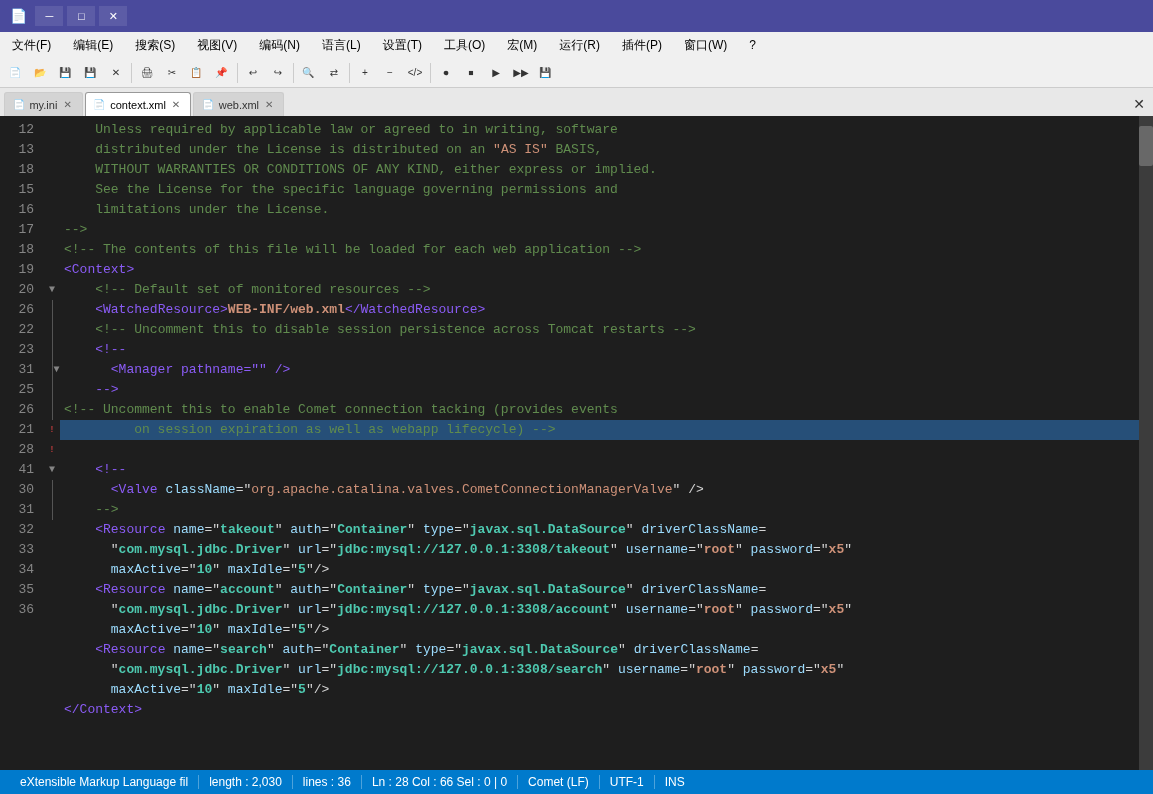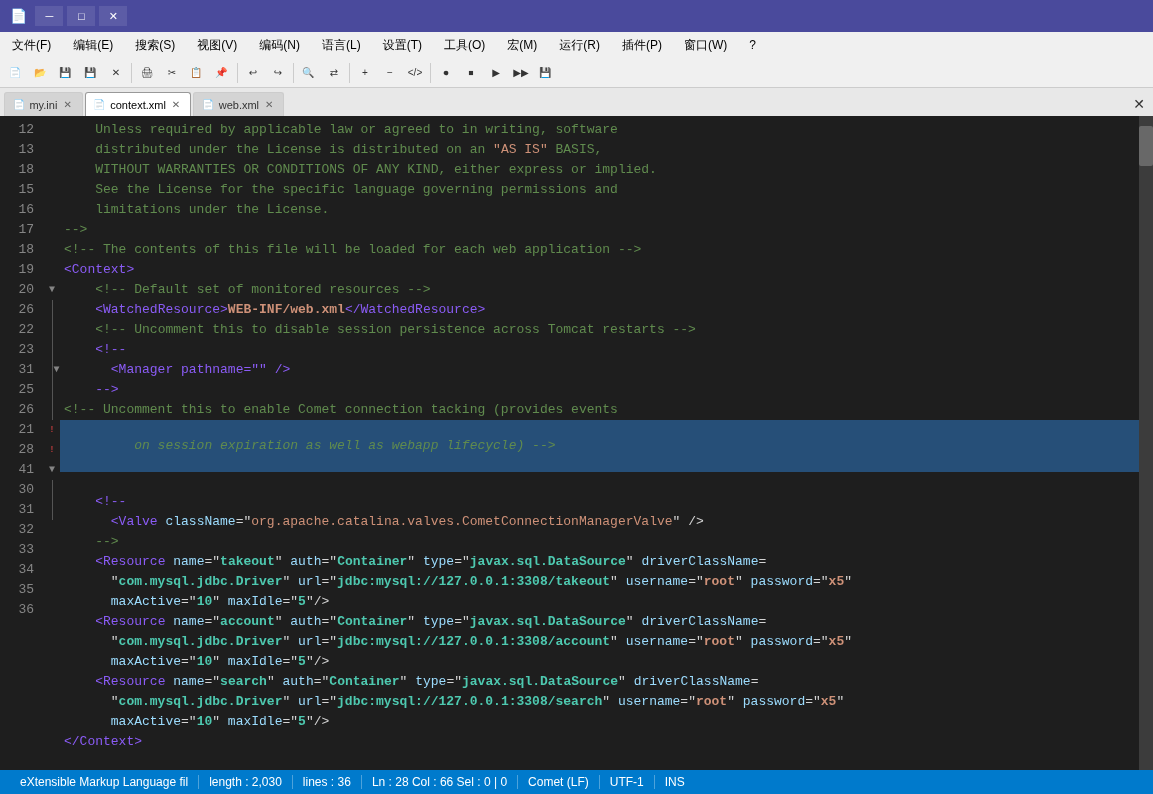--- a/index.html
+++ b/index.html
@@ -185,21 +185,21 @@
       border-right: 1px solid rgba(255,255,255,0.3);
       white-space: nowrap;
     }
     .status-item:last-child { border-right: none; }
 
     
     .comment { color: #608b4e; }
     .tag { color: #8b5cf6; }
     .attr-name { color: #9cdcfe; }
     .attr-value { color: #ce9178; }
-    .highlight-line { background: #264f78; display: block; margin: 0 -4px; padding: 16px 4px; font-style: italic; }
+    .highlight-line { background: #264f78; display: block; margin: 0 -4px; padding: 0 4px; }
 
     code { font-family: 'Courier New', monospace; font-size: 13px; }
   </style>
 </head>
 <body>
 
 <div id="titlebar">
   <span class="icon">📄</span>
   <div class="win-controls">
     <button class="win-btn">─</button>

